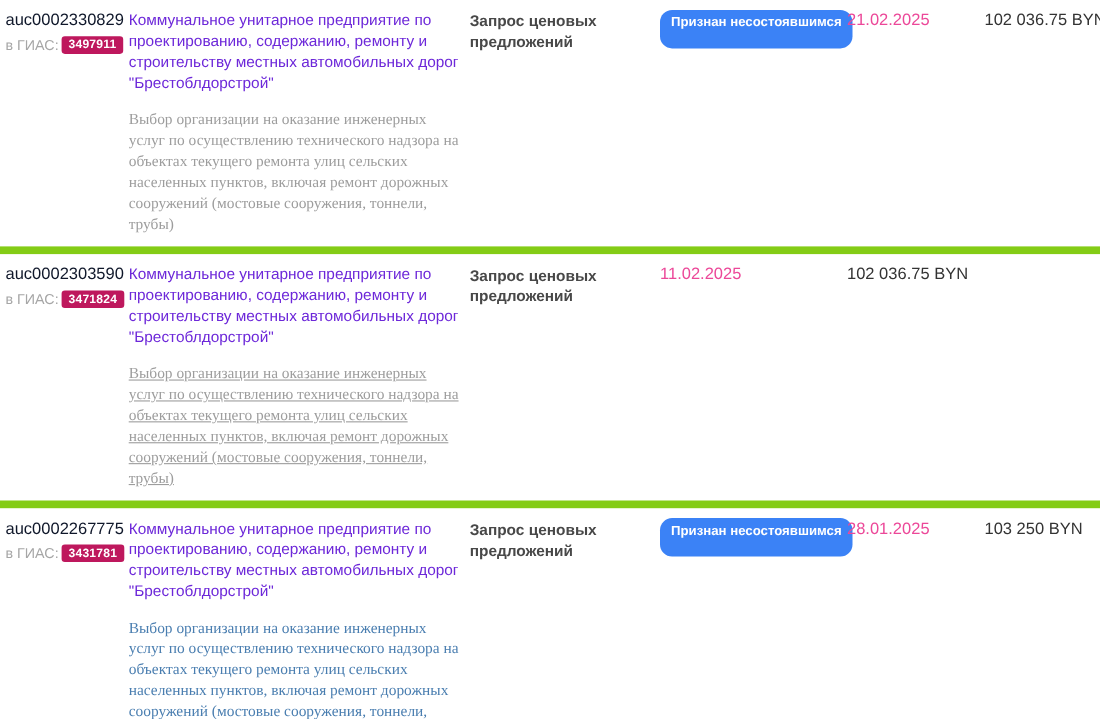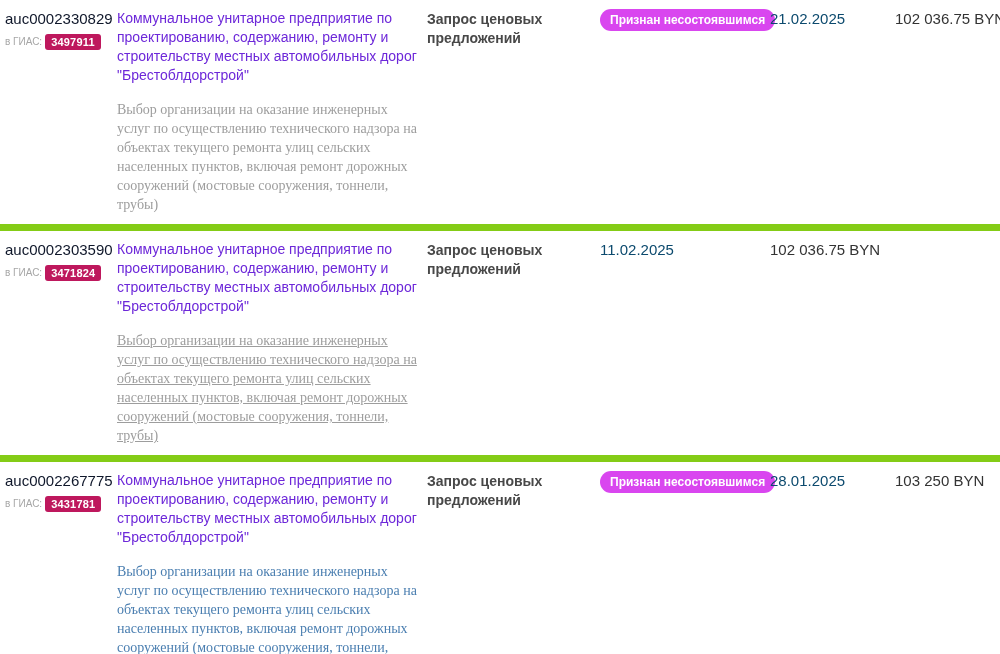--- a/index.html
+++ b/index.html
@@ -18,21 +18,21 @@
   }
   .tender-row + .tender-row { border-top: 7px solid #84cc16; }
 
   
   .id-cell { padding-top: 1px; }
   .auction-id {
     font-size: 15px; color: #0f172a; line-height: 18px;
     text-decoration: none; display: block;
   }
   .gias-line { margin-top: 4px; white-space: nowrap; }
-  .gias-label { font-size: 10px; color: #a6a6a6; vertical-align: middle; }
+  .gias-label { font-size: 13px; color: #a6a6a6; vertical-align: middle; }
   .gias-badge {
     display: inline-block; vertical-align: middle;
     background: #be185d; color: #fff;
     font-size: 11px; font-weight: bold;
     padding: 2px 6px 2px; border-radius: 3px; margin-left: 3px;
     letter-spacing: .2px;
   }
 
   
   .org-cell { max-width: 300px; }
@@ -47,29 +47,29 @@
   .lot-description.muted-underline { color: #9d9d9d; text-decoration: underline; }
   .lot-description.link { color: #4a7eb0; }
 
   
   .proc-cell { max-width: 140px; font-size: 14px; line-height: 19px; color: #484848; padding-top: 1px; font-weight: bold; }
 
   
   .status-cell { padding-top: 0; }
   .status-badge {
     display: inline-block;
-    background: #d946ef; color: #fff;
+    background: #3b82f6; color: #fff;
     font-size: 12px; font-weight: bold;
     line-height: 14px;
-    padding: 4px 10px 4px; border-radius: 11px;
+    padding: 4px 10px 17px; border-radius: 11px;
     white-space: nowrap;
   }
 
   
-  .date-cell { font-size: 15px; color: #0c4a6e; padding-top: 1px; }
+  .date-cell { font-size: 15px; color: #ec4899; padding-top: 1px; }
 
   
   .price-cell { font-size: 15px; color: #333; padding-top: 1px; white-space: nowrap; }
 </style>
 </head>
 <body>
 
 <div class="tender-list">
   <div class="tender-row">
     <div class="id-cell">

